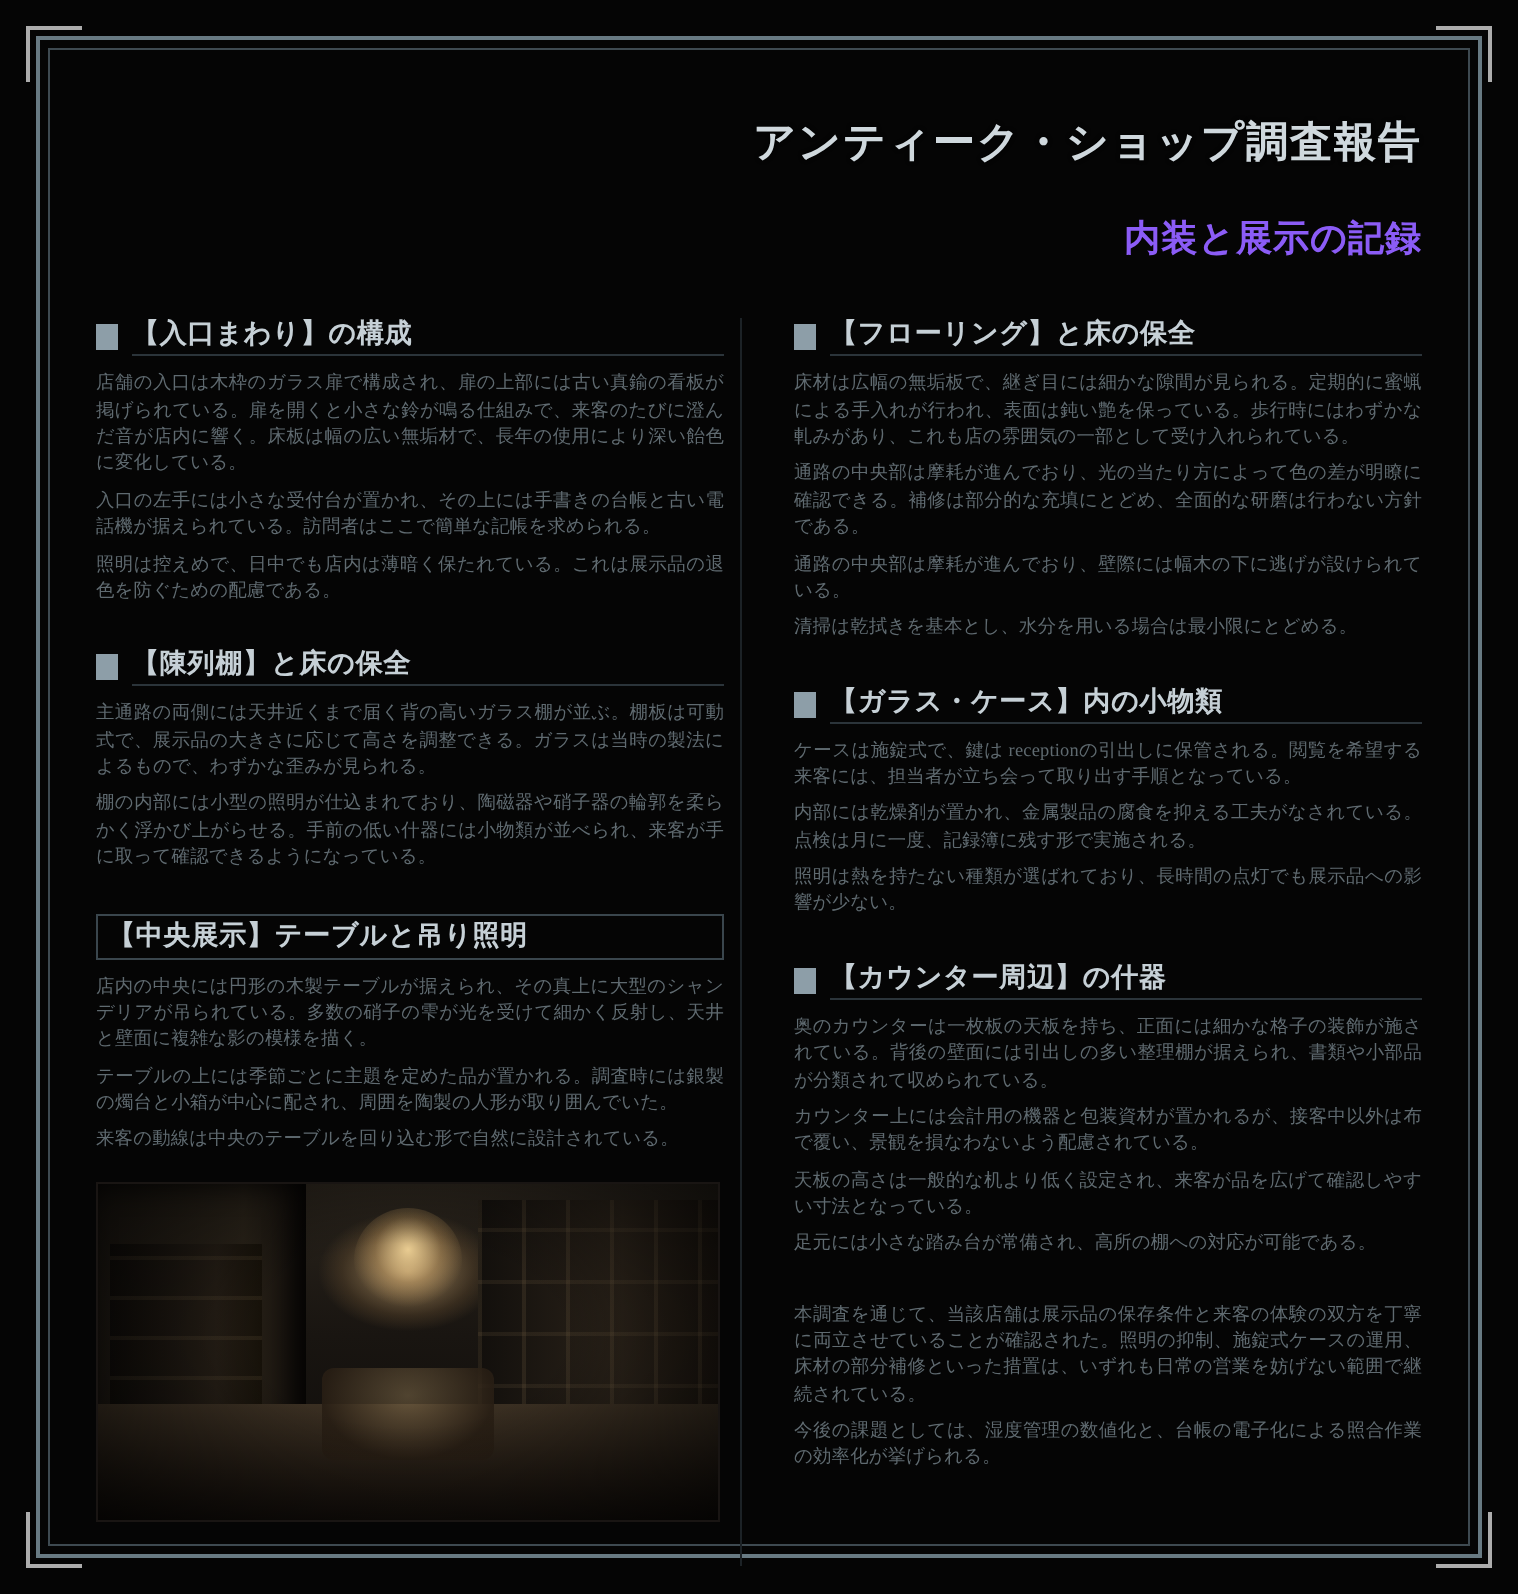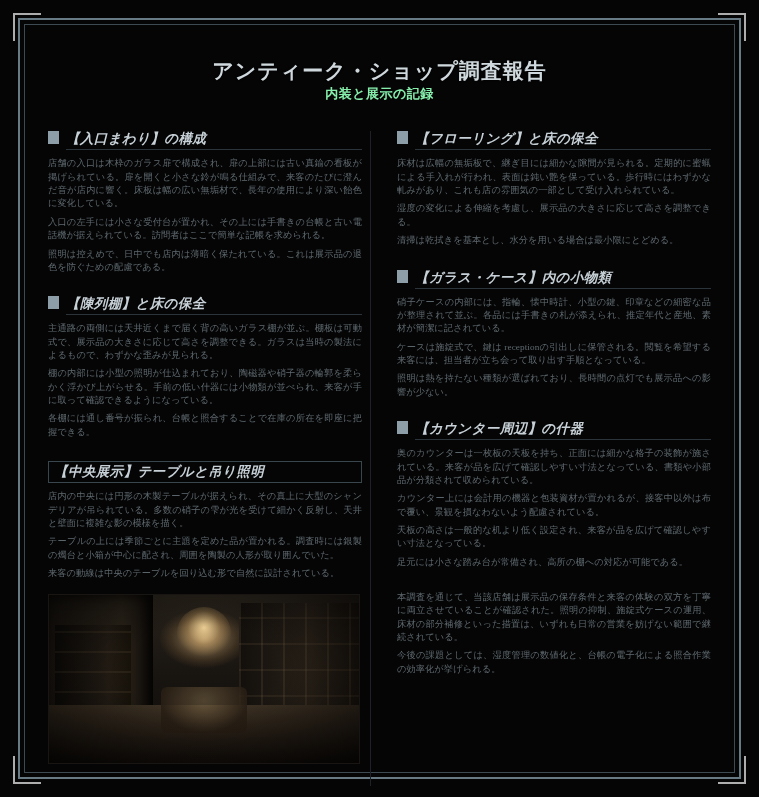--- a/index.html
+++ b/index.html
@@ -60,57 +60,57 @@
 
   .content {
     position: absolute;
     left: 48px;
     top: 44px;
     width: 663px;
     height: 709px;
   }
 
   .title-block {
-    text-align: center;
+    text-align: right;
     padding-top: 14px;
   }
   .doc-title {
     font-size: 21px;
     font-weight: bold;
     letter-spacing: 1px;
     color: #cfd8dd;
     line-height: 1.25;
     text-shadow: 0 0 2px #000;
   }
   .doc-subtitle {
-    margin-top: 1px;
-    font-size: 13px;
+    margin-top: 23px;
+    font-size: 18px;
     font-weight: bold;
-    color: #86efac;
+    color: #8b5cf6;
     letter-spacing: 0.5px;
   }
 
   .columns {
     display: flex;
     gap: 26px;
     margin-top: 28px;
   }
   .col {
     width: 318px;
     position: relative;
   }
   .col-left { border-right: 1px solid #1c2226; padding-right: 8px; }
 
   .section { margin-bottom: 22px; }
 
   .section-head {
     display: flex;
+    align-items: center;
     gap: 7px;
     margin-bottom: 7px;
-    font-style: italic;
   }
   .sec-marker {
     width: 11px;
     height: 13px;
     background: #8d9ea8;
     flex: 0 0 auto;
     display: inline-block;
   }
   .sec-title {
     font-size: 13.5px;
@@ -230,21 +230,20 @@
         </div>
 
         <div class="section">
           <div class="section-head">
             <span class="sec-marker"></span>
             <span class="sec-title">【陳列棚】と床の保全</span>
           </div>
           <div class="body-text">
             <p>主通路の両側には天井近くまで届く背の高いガラス棚が並ぶ。棚板は可動式で、展示品の大きさに応じて高さを調整できる。ガラスは当時の製法によるもので、わずかな歪みが見られる。</p>
             <p>棚の内部には小型の照明が仕込まれており、陶磁器や硝子器の輪郭を柔らかく浮かび上がらせる。手前の低い什器には小物類が並べられ、来客が手に取って確認できるようになっている。</p>
-            <p>各棚には通し番号が振られ、台帳と照合することで在庫の所在を即座に把握できる。</p>
           </div>
         </div>
 
         <div class="section">
           <div class="section-head">
             <span class="sec-title boxed">【中央展示】テーブルと吊り照明</span>
           </div>
           <div class="body-text">
             <p>店内の中央には円形の木製テーブルが据えられ、その真上に大型のシャンデリアが吊られている。多数の硝子の雫が光を受けて細かく反射し、天井と壁面に複雑な影の模様を描く。</p>
             <p>テーブルの上には季節ごとに主題を定めた品が置かれる。調査時には銀製の燭台と小箱が中心に配され、周囲を陶製の人形が取り囲んでいた。</p>
@@ -270,44 +269,45 @@
 
       <div class="col col-right">
 
         <div class="section">
           <div class="section-head">
             <span class="sec-marker"></span>
             <span class="sec-title">【フローリング】と床の保全</span>
           </div>
           <div class="body-text">
             <p>床材は広幅の無垢板で、継ぎ目には細かな隙間が見られる。定期的に蜜蝋による手入れが行われ、表面は鈍い艶を保っている。歩行時にはわずかな軋みがあり、これも店の雰囲気の一部として受け入れられている。</p>
-            <p>湿度の変化による伸縮を考慮し、展示品の大きさに応じて高さを調整できる。</p>
+            <p>通路の中央部は摩耗が進んでおり、光の当たり方によって色の差が明瞭に確認できる。補修は部分的な充填にとどめ、全面的な研磨は行わない方針である。</p>
+            <p>通路の中央部は摩耗が進んでおり、壁際には幅木の下に逃げが設けられている。</p>
             <p>清掃は乾拭きを基本とし、水分を用いる場合は最小限にとどめる。</p>
           </div>
         </div>
 
         <div class="section">
           <div class="section-head">
             <span class="sec-marker"></span>
             <span class="sec-title">【ガラス・ケース】内の小物類</span>
           </div>
           <div class="body-text">
-            <p>硝子ケースの内部には、指輪、懐中時計、小型の鍵、印章などの細密な品が整理されて並ぶ。各品には手書きの札が添えられ、推定年代と産地、素材が簡潔に記されている。</p>
             <p>ケースは施錠式で、鍵は receptionの引出しに保管される。閲覧を希望する来客には、担当者が立ち会って取り出す手順となっている。</p>
+            <p>内部には乾燥剤が置かれ、金属製品の腐食を抑える工夫がなされている。点検は月に一度、記録簿に残す形で実施される。</p>
             <p>照明は熱を持たない種類が選ばれており、長時間の点灯でも展示品への影響が少ない。</p>
           </div>
         </div>
 
         <div class="section">
           <div class="section-head">
             <span class="sec-marker"></span>
             <span class="sec-title">【カウンター周辺】の什器</span>
           </div>
           <div class="body-text">
-            <p>奥のカウンターは一枚板の天板を持ち、正面には細かな格子の装飾が施されている。来客が品を広げて確認しやすい寸法となっている、書類や小部品が分類されて収められている。</p>
+            <p>奥のカウンターは一枚板の天板を持ち、正面には細かな格子の装飾が施されている。背後の壁面には引出しの多い整理棚が据えられ、書類や小部品が分類されて収められている。</p>
             <p>カウンター上には会計用の機器と包装資材が置かれるが、接客中以外は布で覆い、景観を損なわないよう配慮されている。</p>
             <p>天板の高さは一般的な机より低く設定され、来客が品を広げて確認しやすい寸法となっている。</p>
             <p>足元には小さな踏み台が常備され、高所の棚への対応が可能である。</p>
           </div>
         </div>
 
         <div class="section">
           <div class="body-text">
             <p>本調査を通じて、当該店舗は展示品の保存条件と来客の体験の双方を丁寧に両立させていることが確認された。照明の抑制、施錠式ケースの運用、床材の部分補修といった措置は、いずれも日常の営業を妨げない範囲で継続されている。</p>
             <p>今後の課題としては、湿度管理の数値化と、台帳の電子化による照合作業の効率化が挙げられる。</p>

